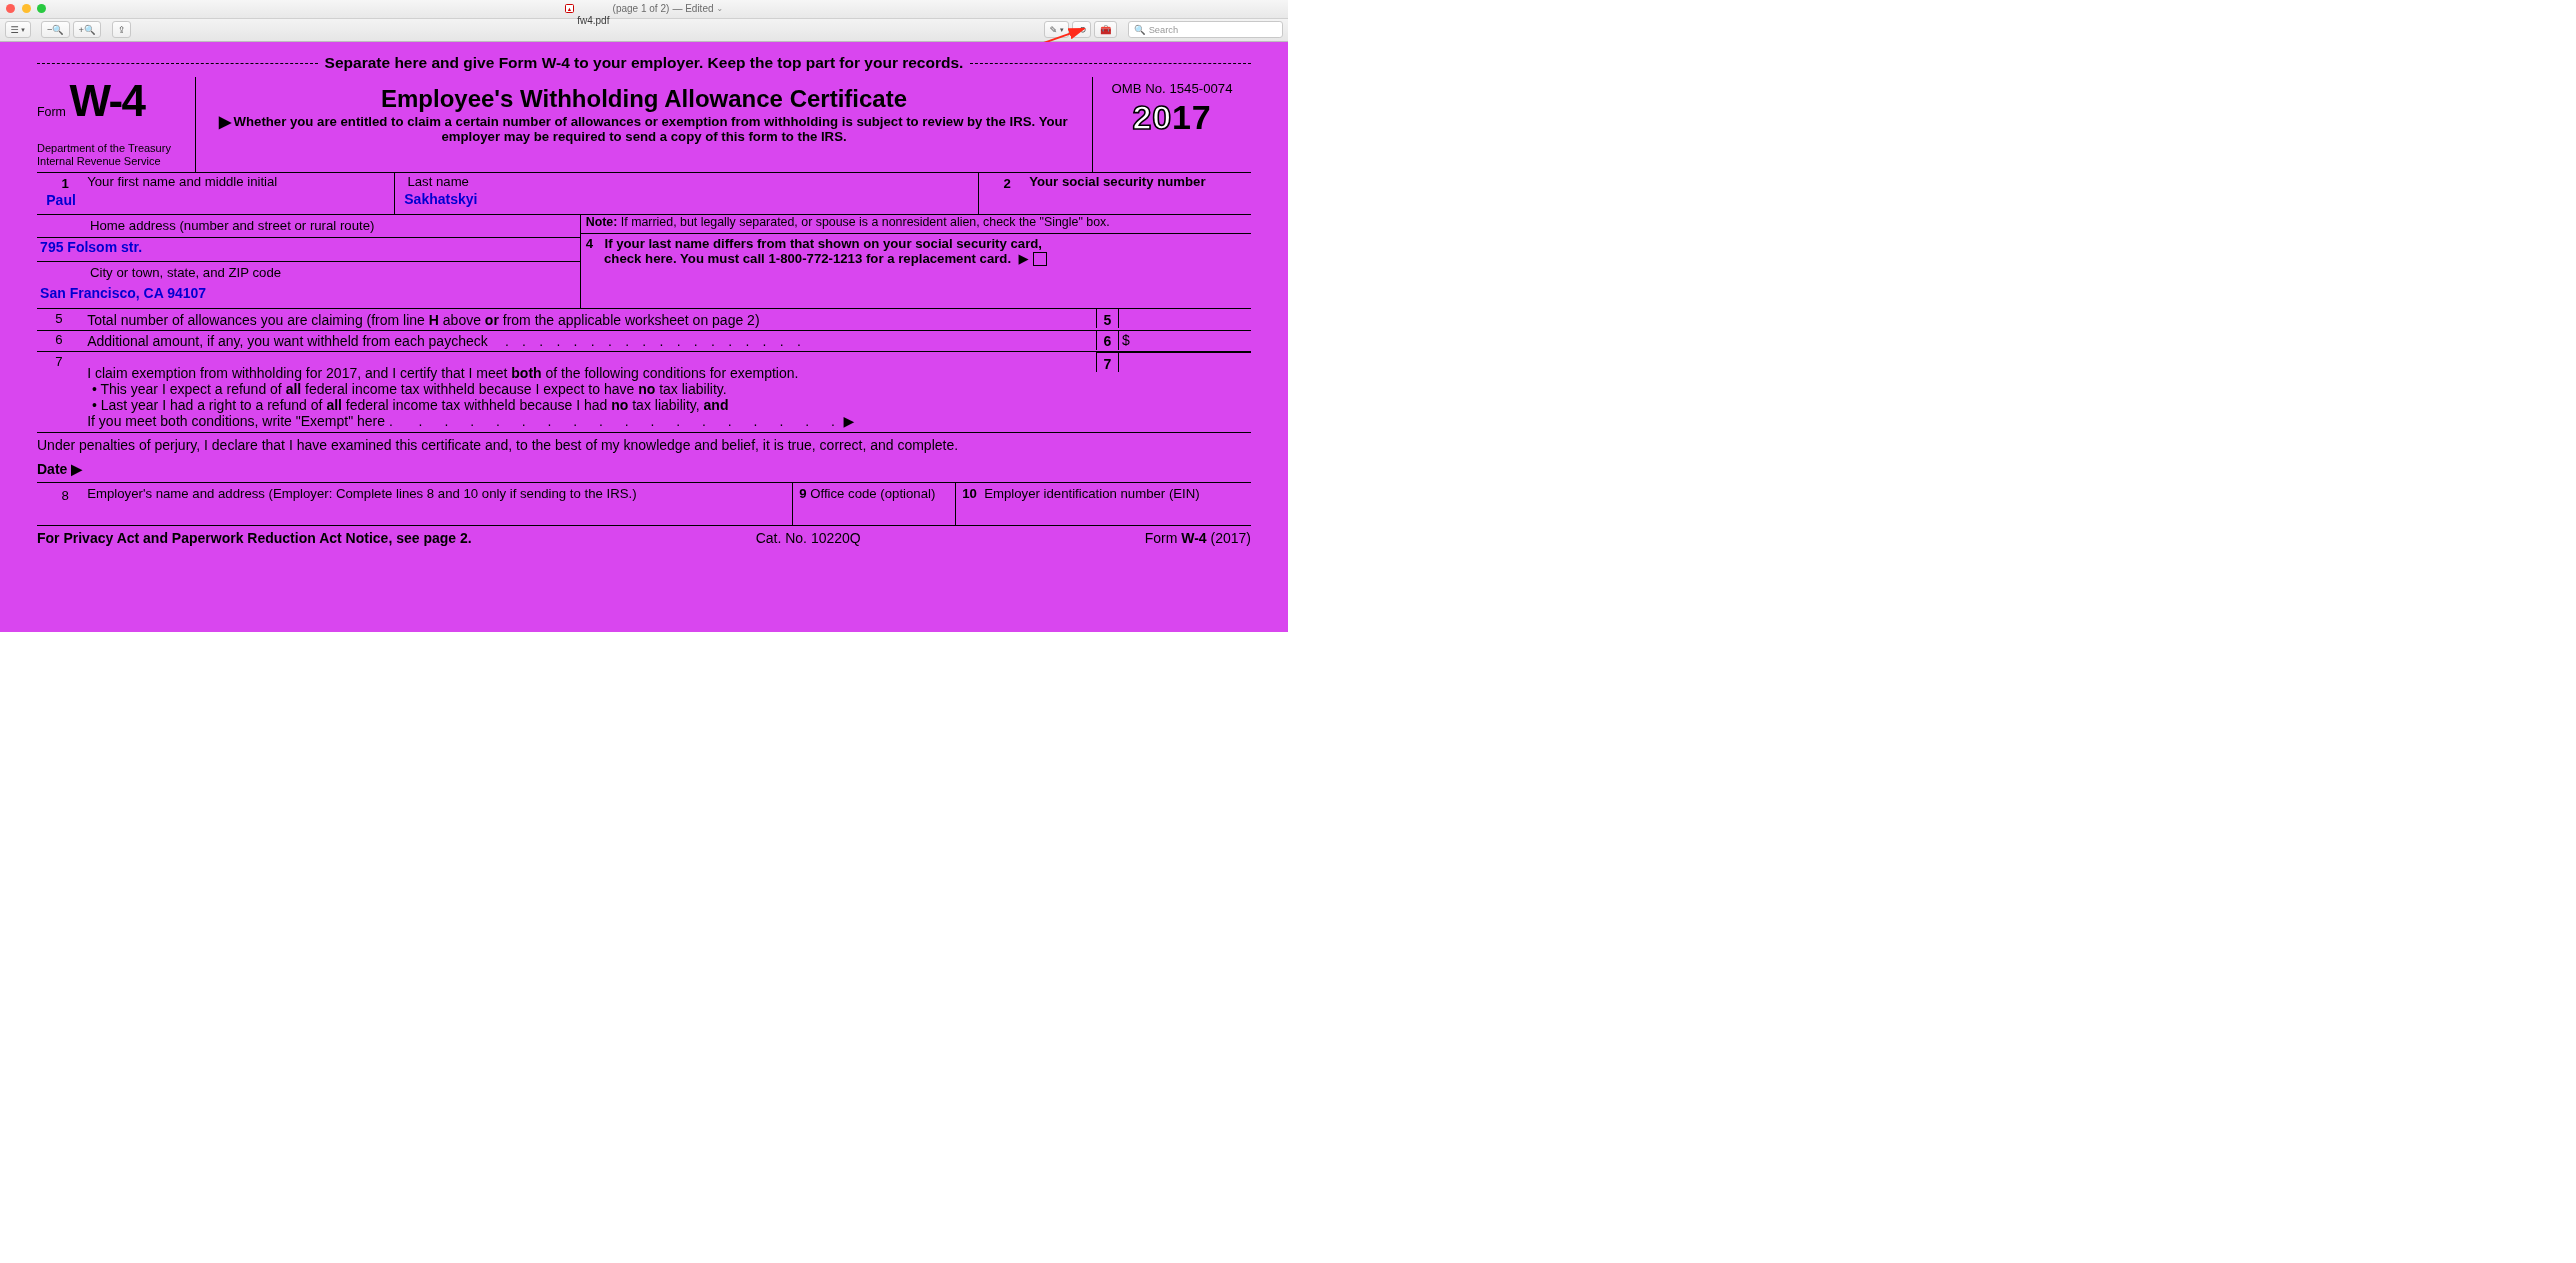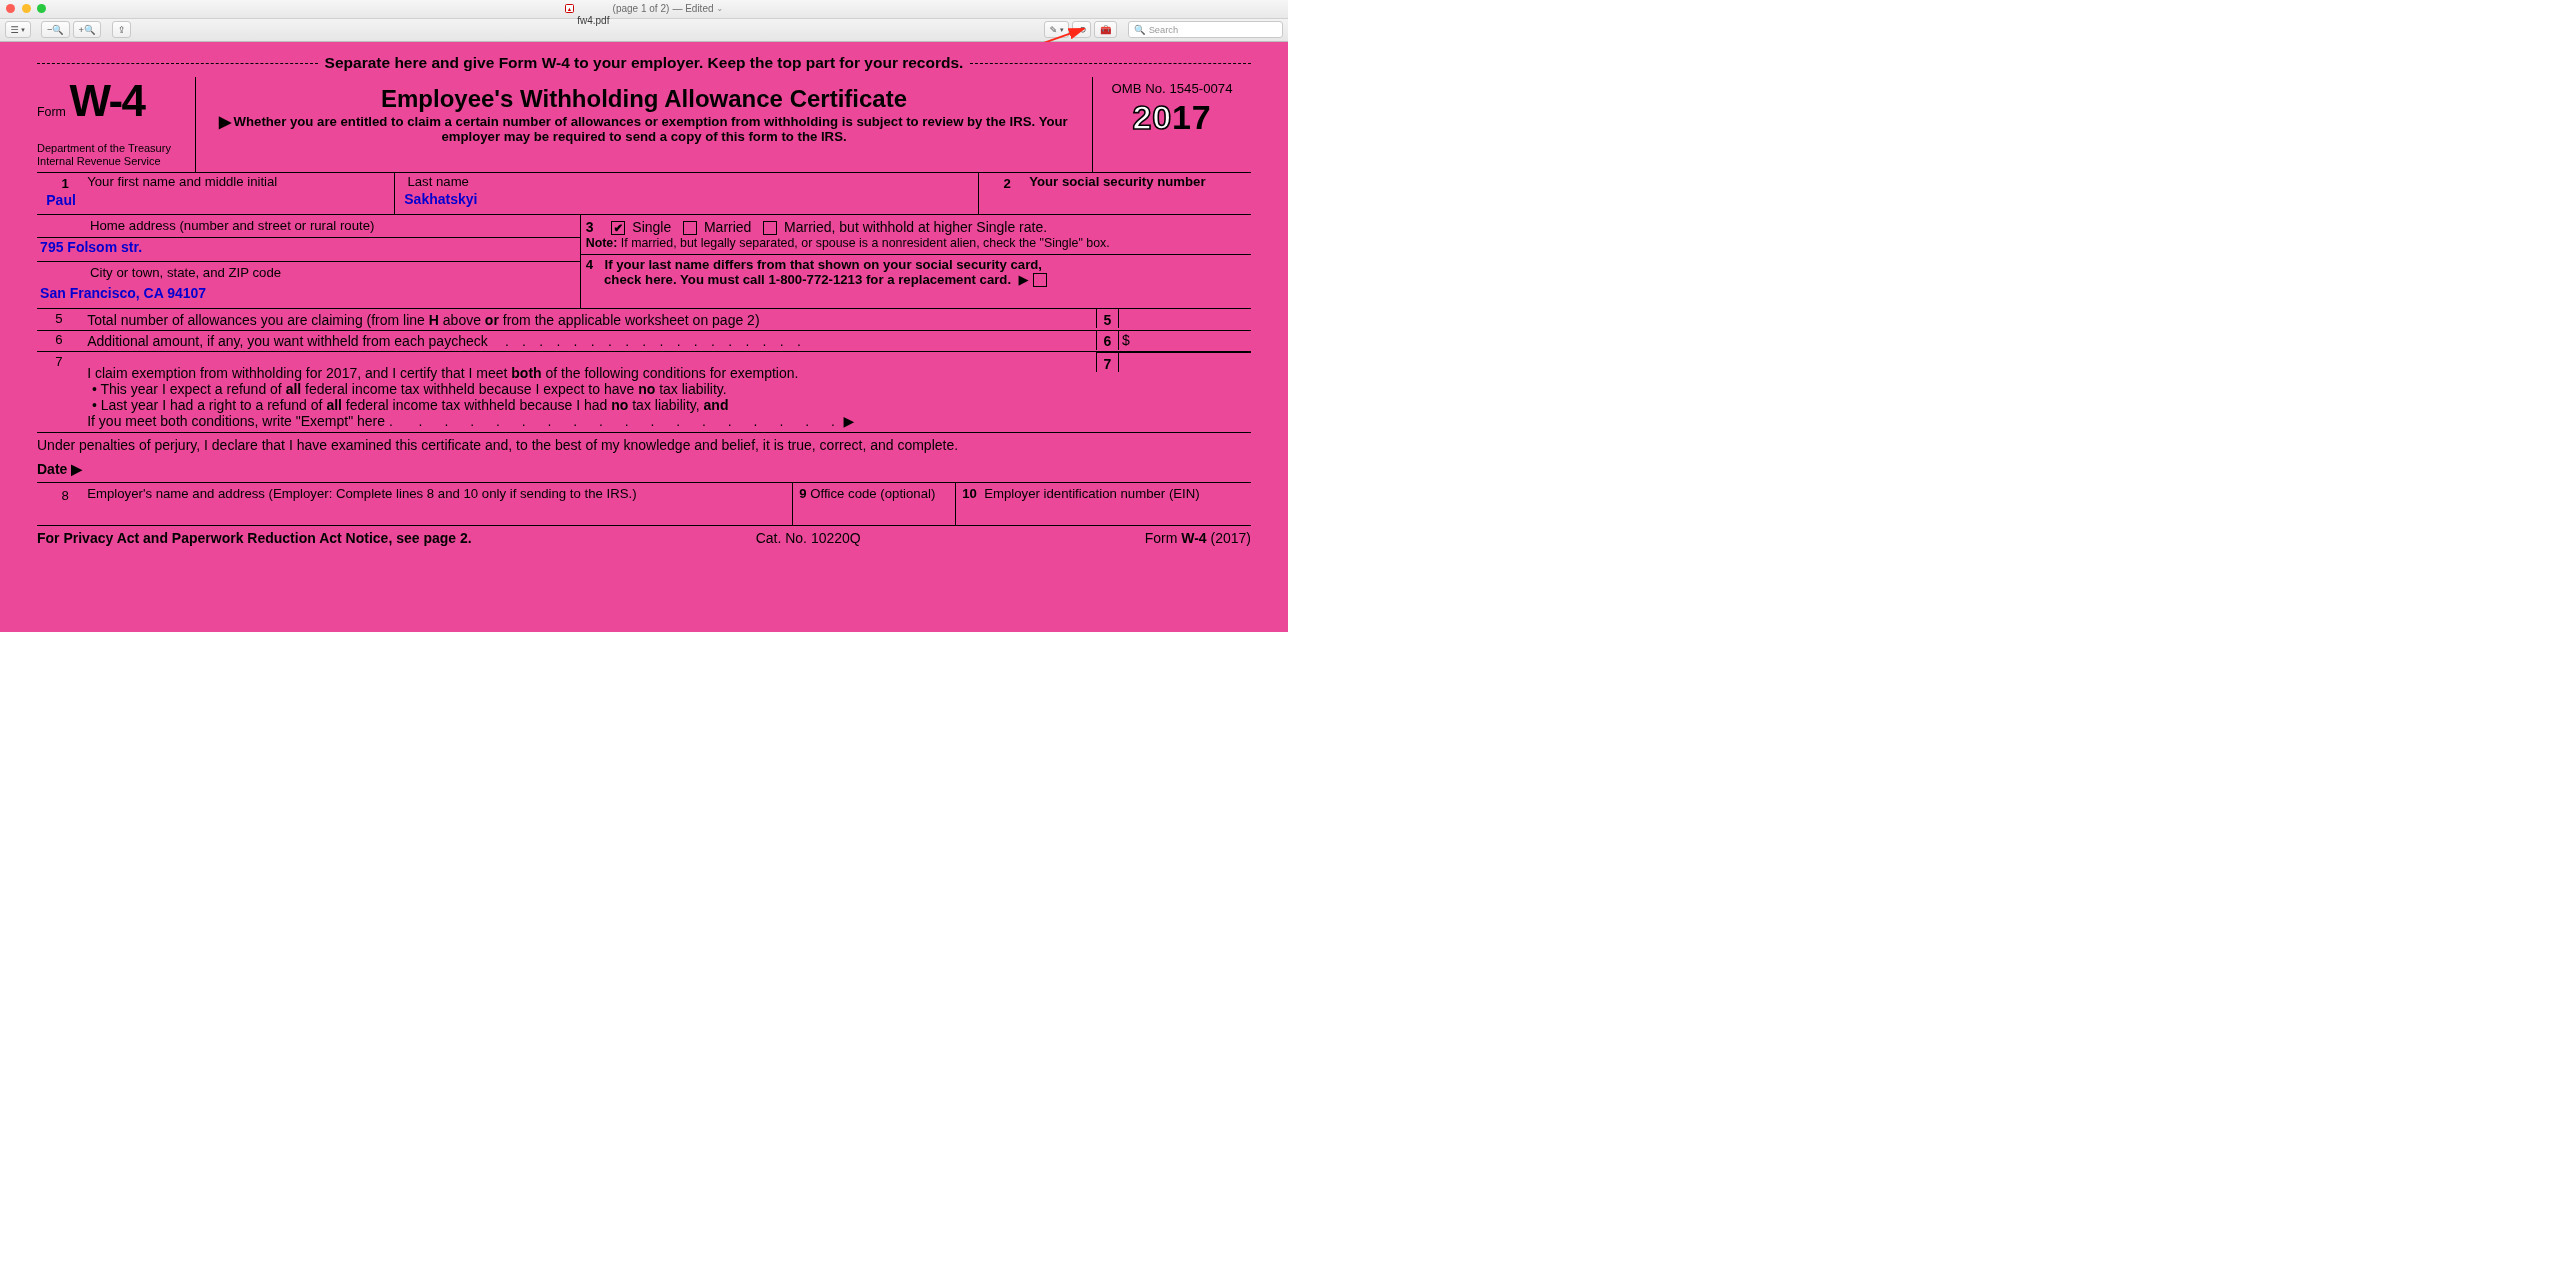--- a/index.html
+++ b/index.html
@@ -21,21 +21,21 @@
   .btn { height:17px; min-width:20px; padding:0 4.7px; border:0.8px solid #c8c8c8; border-radius:3.1px; background:linear-gradient(#fdfdfd,#efefef); display:flex; align-items:center; justify-content:center; color:#555; font-size:9.3px;}
   .btn.sm{min-width:17px;}
   .search { width:155px; height:17px; border:0.8px solid #c8c8c8; border-radius:3.1px; background:#fff; display:flex; align-items:center; padding:0 4.7px; color:#999; font-size:9.3px; gap:3.1px;}
   .sep { width:4.7px; }
 
   
   .arrow { position:absolute; top:27px; left:941px; width:155px; height:47px; pointer-events:none; }
   .arrow svg{overflow:visible;}
 
   
-  .canvas { position:relative; background:#ec4899; height: calc(100% - 42px); padding: 12.4px 37px 0 37px; }
+  .canvas { position:relative; background:#d946ef; height: calc(100% - 42px); padding: 12.4px 37px 0 37px; }
   .page { width: 100%; color:#000; }
 
   .sep-line { display:flex; align-items:center; gap:6.2px; font-weight:bold; font-size:15.5px; white-space:nowrap; }
   .dashes { flex:1; border-top:1.6px dashed #000; height:0; }
 
   .head-row { display:flex; border-bottom:1.6px solid #000; margin-top:4.7px; }
   .head-left { width:159px; padding:4.7px 4.7px 3.1px 0; border-right:1.6px solid #000; }
   .form-label { font-size:12.4px; }
   .w4 { font-size:44px; font-weight:900; letter-spacing:-1.6px; line-height:0.9; margin-top:-4.7px;}
   .dept { font-size:11px; margin-top:21px; line-height:1.2; }
@@ -219,26 +219,20 @@
         <div class="val" style="padding-left:3.1px">795 Folsom str.</div>
       </div>
       <div class="inner-top" style="border-bottom:none;">
         <div class="label">City or town, state, and ZIP code</div>
       </div>
       <div class="inner-bot">
         <div class="val" style="padding-left:3.1px">San Francisco, CA 94107</div>
       </div>
     </div>
     <div class="right">
-      <div class="status-line">
-        <span class="n3">3</span>
-        <span class="chk">✔</span> <span>Single</span>
-        <span class="chk"></span> <span>Married</span>
-        <span class="chk"></span> <span>Married, but withhold at higher Single rate.</span>
-      </div>
       <div class="note">
         <b>Note:</b><span> If married, but legally separated, or spouse is a nonresident alien, check the "Single" box.</span>
       </div>
       <div class="diff">
         <span class="n4">4</span>
         <b>If your last name differs from that shown on your social security card,</b><br>
         &nbsp;&nbsp;&nbsp;&nbsp;&nbsp;<b>check here. You must call 1-800-772-1213 for a replacement card.</b>
         &nbsp;▶<span class="cb"></span>
       </div>
     </div>

